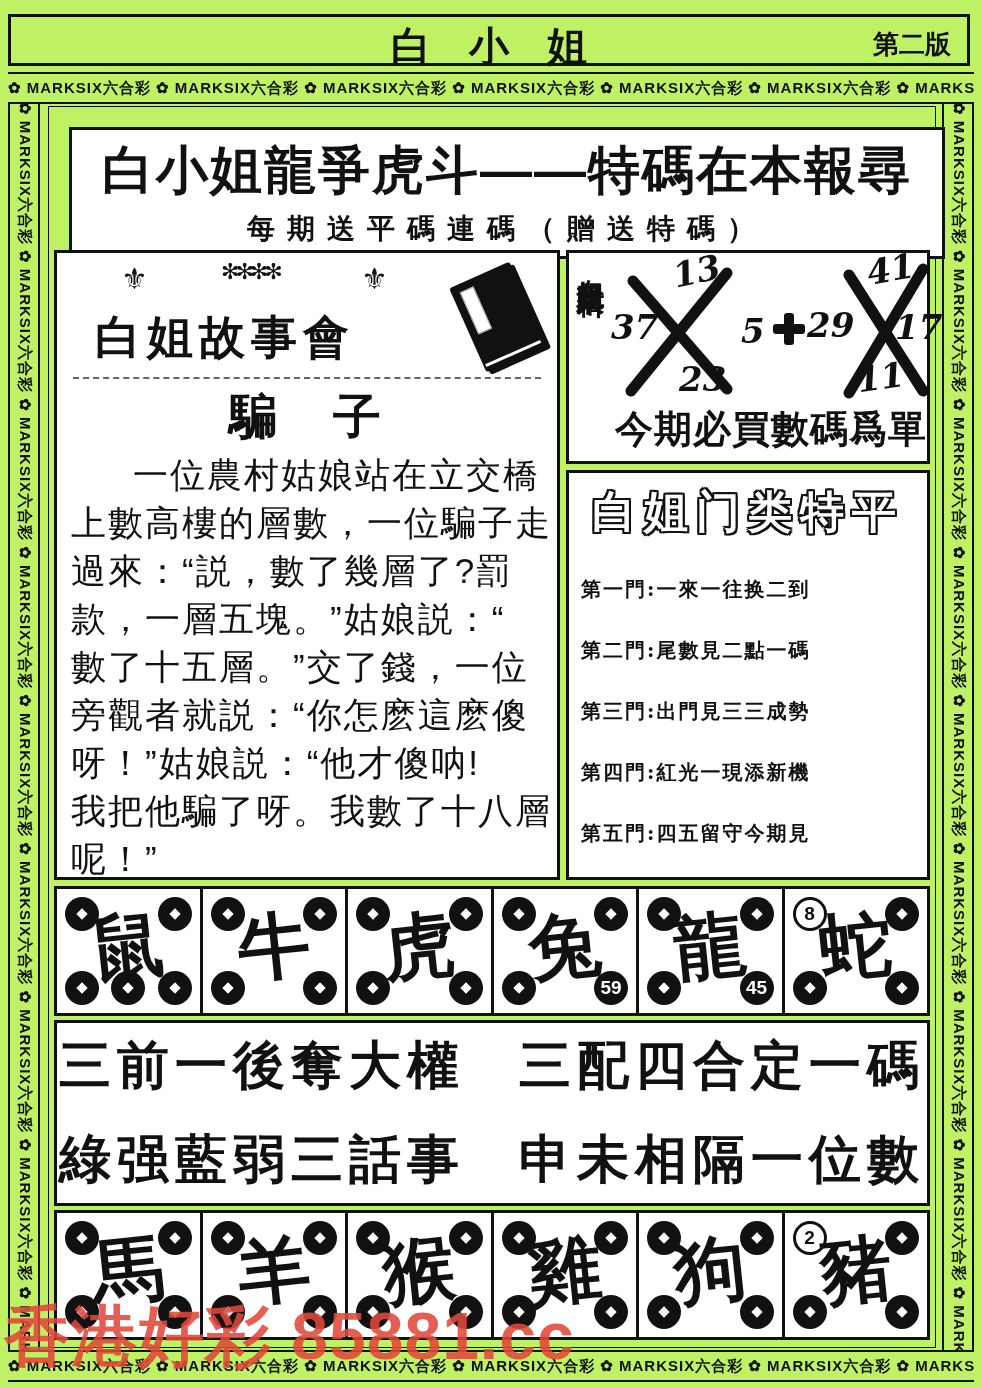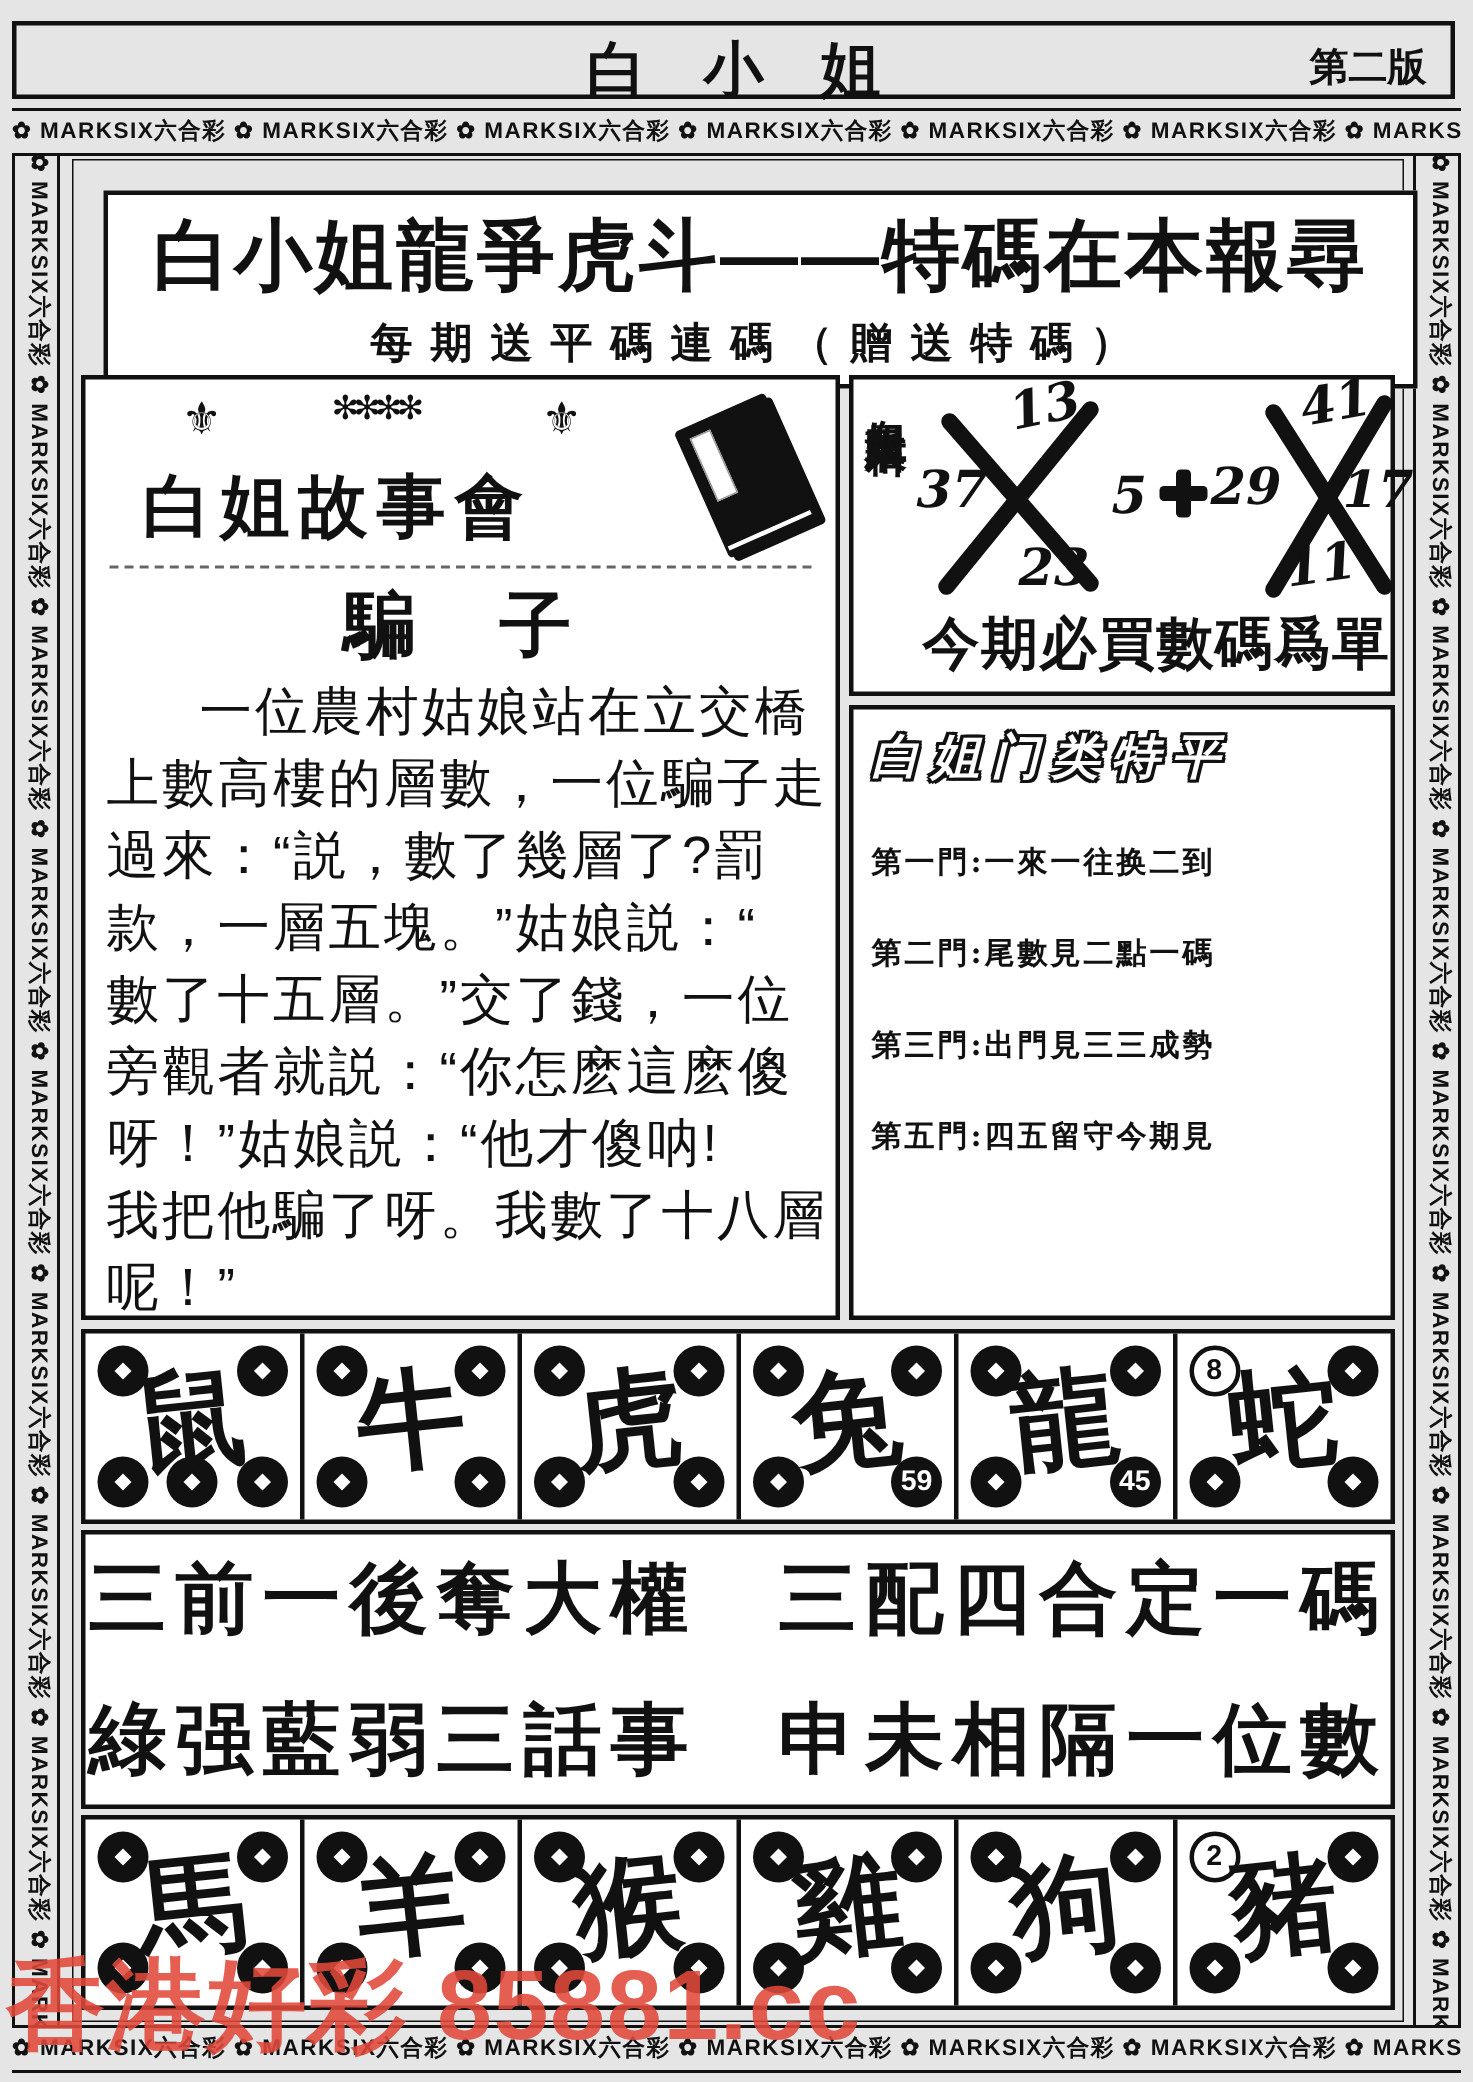--- a/index.html
+++ b/index.html
@@ -1,16 +1,16 @@
 <!DOCTYPE html>
 <html><head>
 <meta charset="utf-8">
 <style>
   html,body{margin:0;padding:0;background:#ffffff;}
-  .page{position:relative;width:982px;height:1388px;background:#e5e5e5;overflow:hidden;
+  .page{position:relative;width:982px;height:1388px;background:#bef264;overflow:hidden;
         font-family:"Liberation Sans",sans-serif;color:#111;}
 
   
   .titlebar{position:absolute;left:8px;top:14px;width:962px;height:52px;border:3px solid #111;
             box-sizing:border-box;}
   .titlebar .ptitle{position:absolute;left:0;right:0;top:2px;text-align:center;
             font-family:"DejaVu Serif",serif;font-size:40px;font-weight:700;letter-spacing:38px;text-indent:38px;}
   .titlebar .edition{position:absolute;right:16px;top:10px;font-family:"DejaVu Serif",serif;
             font-size:26px;font-weight:700;}
 
@@ -61,23 +61,23 @@
   .cnum{position:absolute;font-family:"DejaVu Serif",serif;font-style:italic;font-weight:700;font-size:34px;}
   .xsvg{position:absolute;}
   .plus-icon{position:absolute;left:158px;top:58px;width:32px;height:32px;}
   .plus-icon::before{content:"";position:absolute;left:0;top:11px;width:32px;height:10px;background:#111;border-radius:3px;}
   .plus-icon::after{content:"";position:absolute;left:11px;top:0;width:10px;height:32px;background:#111;border-radius:3px;}
   .tips-caption{position:absolute;left:46px;bottom:6px;width:312px;text-align:center;
           font-size:38px;font-weight:900;letter-spacing:1px;white-space:nowrap;}
 
   
   .doors-box{position:absolute;left:512px;top:220px;width:364px;height:410px;padding:10px 12px;}
-  .doors-heading{font-size:32px;font-weight:900;letter-spacing:8px;color:#fff;
+  .doors-heading{text-align:center;font-size:44px;font-weight:900;letter-spacing:8px;color:#fff;
       text-shadow:2px 0 0 #111,-2px 0 0 #111,0 2px 0 #111,0 -2px 0 #111,
-                  2px 2px 0 #111,-2px -2px 0 #111,2px -2px 0 #111,-2px 2px 0 #111;font-style:italic;}
+                  2px 2px 0 #111,-2px -2px 0 #111,2px -2px 0 #111,-2px 2px 0 #111;}
   .door-line{font-family:"DejaVu Serif",serif;font-size:20px;font-weight:700;letter-spacing:2px;
       margin-top:34px;white-space:nowrap;}
 
   
   .zrow{position:absolute;left:5px;width:876px;height:130px;display:flex;}
   .zrow.r1{top:779px;} .zrow.r2{top:1103px;}
   .zcell{flex:1;position:relative;border-right:3px solid #111;}
   .zcell:last-child{border-right:none;}
   .coin{position:absolute;width:34px;height:34px;background:#111;border-radius:50%;color:#fff;
         font-size:19px;font-weight:700;line-height:34px;text-align:center;box-sizing:border-box;}
@@ -172,20 +172,21 @@
           <span class="cnum" style="left:242px;top:102px;transform:rotate(-8deg);">11</span>
         </div>
         <div class="tips-caption">今期必買數碼爲單</div>
       </div>
 
       <div class="box doors-box">
         <div class="doors-heading">白姐门类特平</div>
         <div class="door-line">第一門:一來一往换二到</div>
         <div class="door-line">第二門:尾數見二點一碼</div>
         <div class="door-line">第三門:出門見三三成勢</div>
+        <div class="door-line">第四門:紅光一現添新機</div>
         <div class="door-line">第五門:四五留守今期見</div>
       </div>
     </div>
 
     <div class="box zrow r1">
       <div class="zcell">
         <span class="coin tl"></span>
         <span class="coin tr"></span>
         <span class="coin bl"></span>
         <span class="coin bc"></span>

